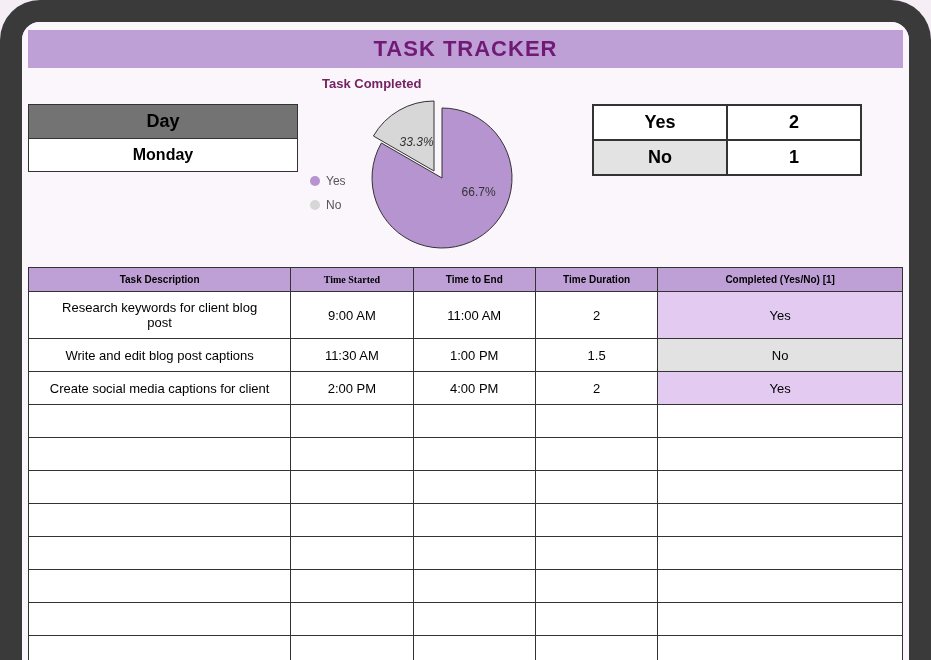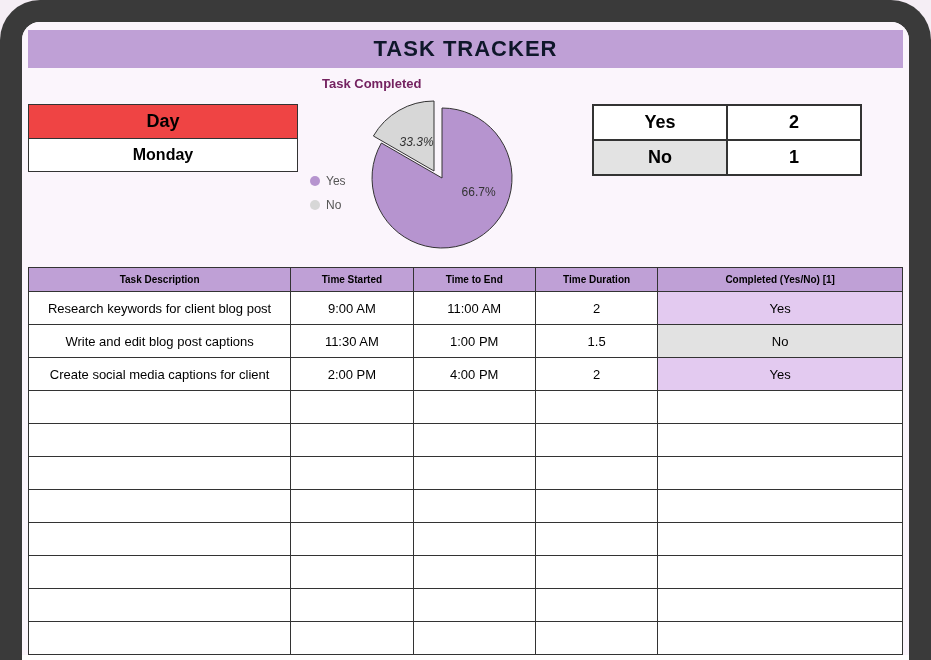--- a/index.html
+++ b/index.html
@@ -19,41 +19,41 @@
     border-bottom: none;
     border-radius: 40px 40px 0 0;
     overflow: hidden;
   }
   .sheet {
     background: #fbf5fc;
     padding: 8px 0 0 0;
   }
   .title-bar {
     background: #bfa0d6;
-    color: #0f172a;
+    color: #701a75;
     font-weight: 800;
     font-size: 22px;
     letter-spacing: 1px;
     text-align: center;
     padding: 6px 0;
     margin: 0 6px;
   }
   .summary-row {
     display: flex;
     align-items: flex-start;
     padding: 8px 6px 14px 6px;
     gap: 12px;
   }
   .day-block {
     width: 270px;
     margin-top: 28px;
     border: 1px solid #333;
   }
   .day-header {
-    background: #ef4444;
+    background: #737373;
     border-bottom: 1px solid #333;
     text-align: center;
     font-weight: 800;
     font-size: 18px;
     padding: 6px 0;
   }
   .day-value {
     background: #fff;
     text-align: center;
     font-weight: 700;
@@ -121,25 +121,25 @@
     text-align: center;
     font-size: 13px;
   }
   .task-table th {
     background: #bfa0d6;
     font-weight: 800;
     padding: 6px 4px;
     font-size: 10px;
   }
   .task-table td {
-    padding: 8px 12px;
+    padding: 8px 19px;
     height: 33px;
   }
   .col-desc { width: 30%; }
-  .col-start { width: 14%; }
+  .col-start { width: 14%; font-family: Liberation Serif, serif; }
   .col-end { width: 14%; }
   .col-dur { width: 14%; }
   .col-comp { width: 28%; }
   .cell-yes { background: #e3caf0; }
   .cell-no  { background: #e2e2e2; }
   .label33, .label67 {
     position: absolute;
     font-size: 12px;
     color: #333;
   }

